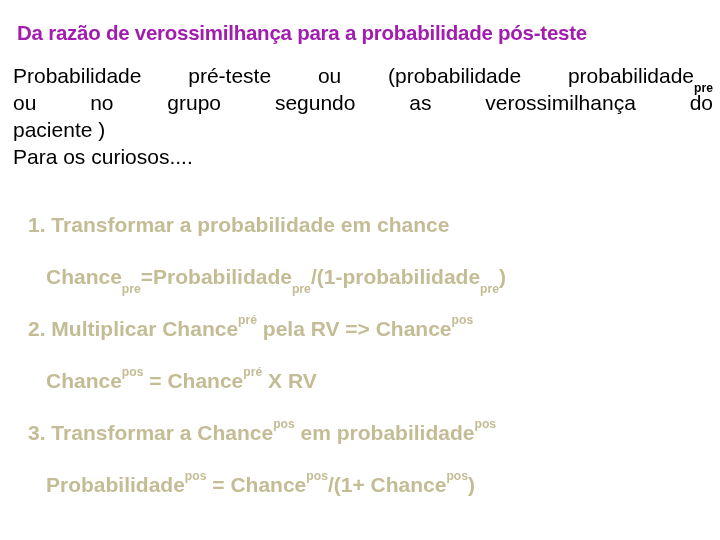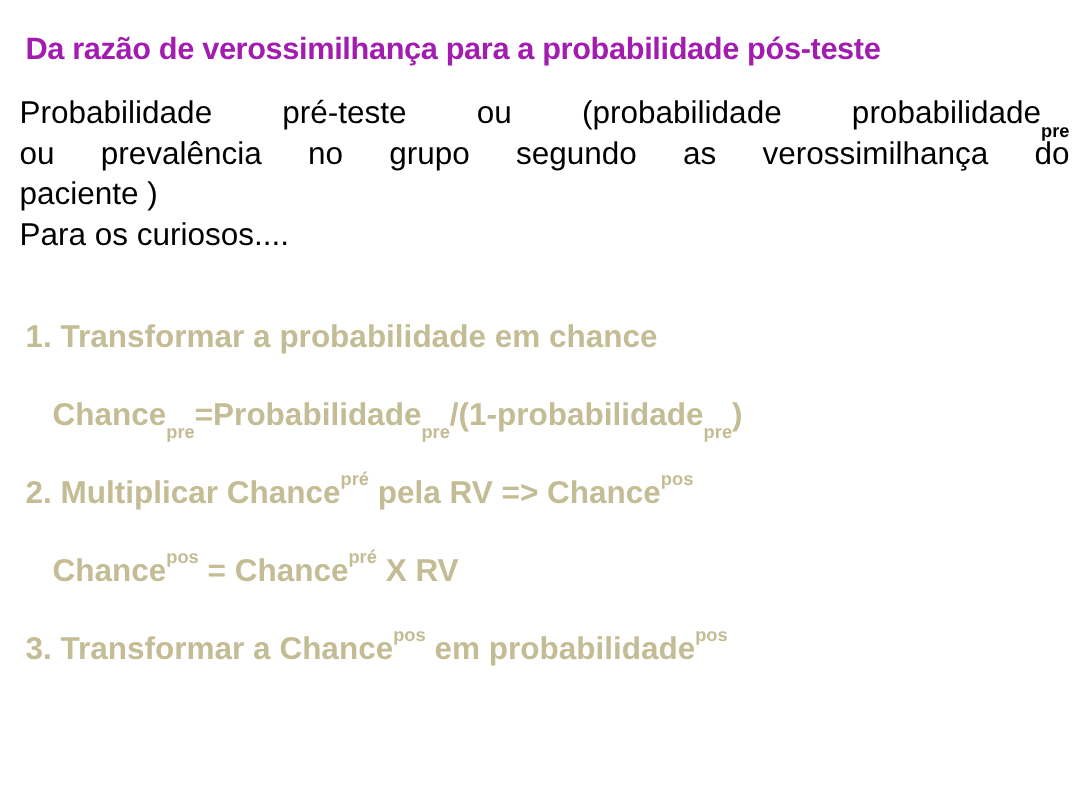--- a/index.html
+++ b/index.html
@@ -70,21 +70,21 @@
     vertical-align: super;
     font-weight: bold;
     line-height: 0;
     position: relative;
     top: -0.30em;
   }
 
   
   .steps {
     position: absolute;
-    left: 0;
+    left: 11px;
     top: 208px;
     width: 704px;
   }
   .step-line {
     color: #c3bc94;
     font-weight: bold;
     white-space: nowrap;
   }
   .step-heading {
     font-size: 21px;
@@ -117,21 +117,20 @@
     <span class="body-line justify">
       <span>Probabilidade</span>
       <span>pré-teste</span>
       <span>ou</span>
       <span>(probabilidade</span>
       <span><span>probabilidade</span><span class="sub">pre</span></span>
     </span>
 
     <span class="body-line justify">
       <span>ou</span>
-      <span>prevalência</span>
       <span>no</span>
       <span>grupo</span>
       <span>segundo</span>
       <span>as</span>
       <span>verossimilhança</span>
       <span>do</span>
     </span>
 
     <span class="body-line">paciente )</span>
 
@@ -156,15 +155,18 @@
 
     <div class="step-line step-formula">
       <span>Chance</span><span class="sup">pos</span><span> = Chance</span><span class="sup">pré</span><span> X RV</span>
     </div>
 
     <div class="step-line step-heading">
       <span>3.</span>
       <span>Transformar a Chance</span><span class="sup">pos</span><span> em probabilidade</span><span class="sup">pos</span>
     </div>
 
+    <div class="step-line step-formula">
+      <span>Probabilidade</span><span class="sup">pos</span><span> = Chance</span><span class="sup">pos</span><span>/(1+ Chance</span><span class="sup">pos</span><span>)</span>
+    </div>
 
   </div>
 </div>
 
 </body></html>

